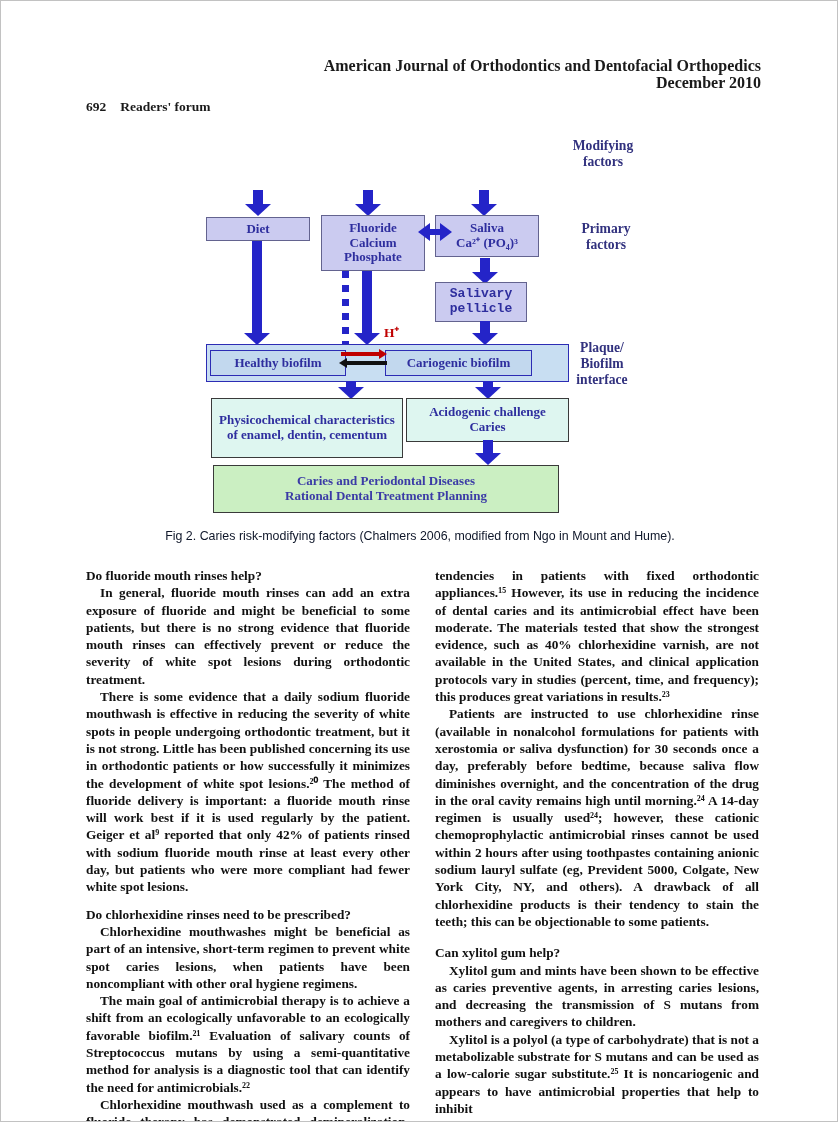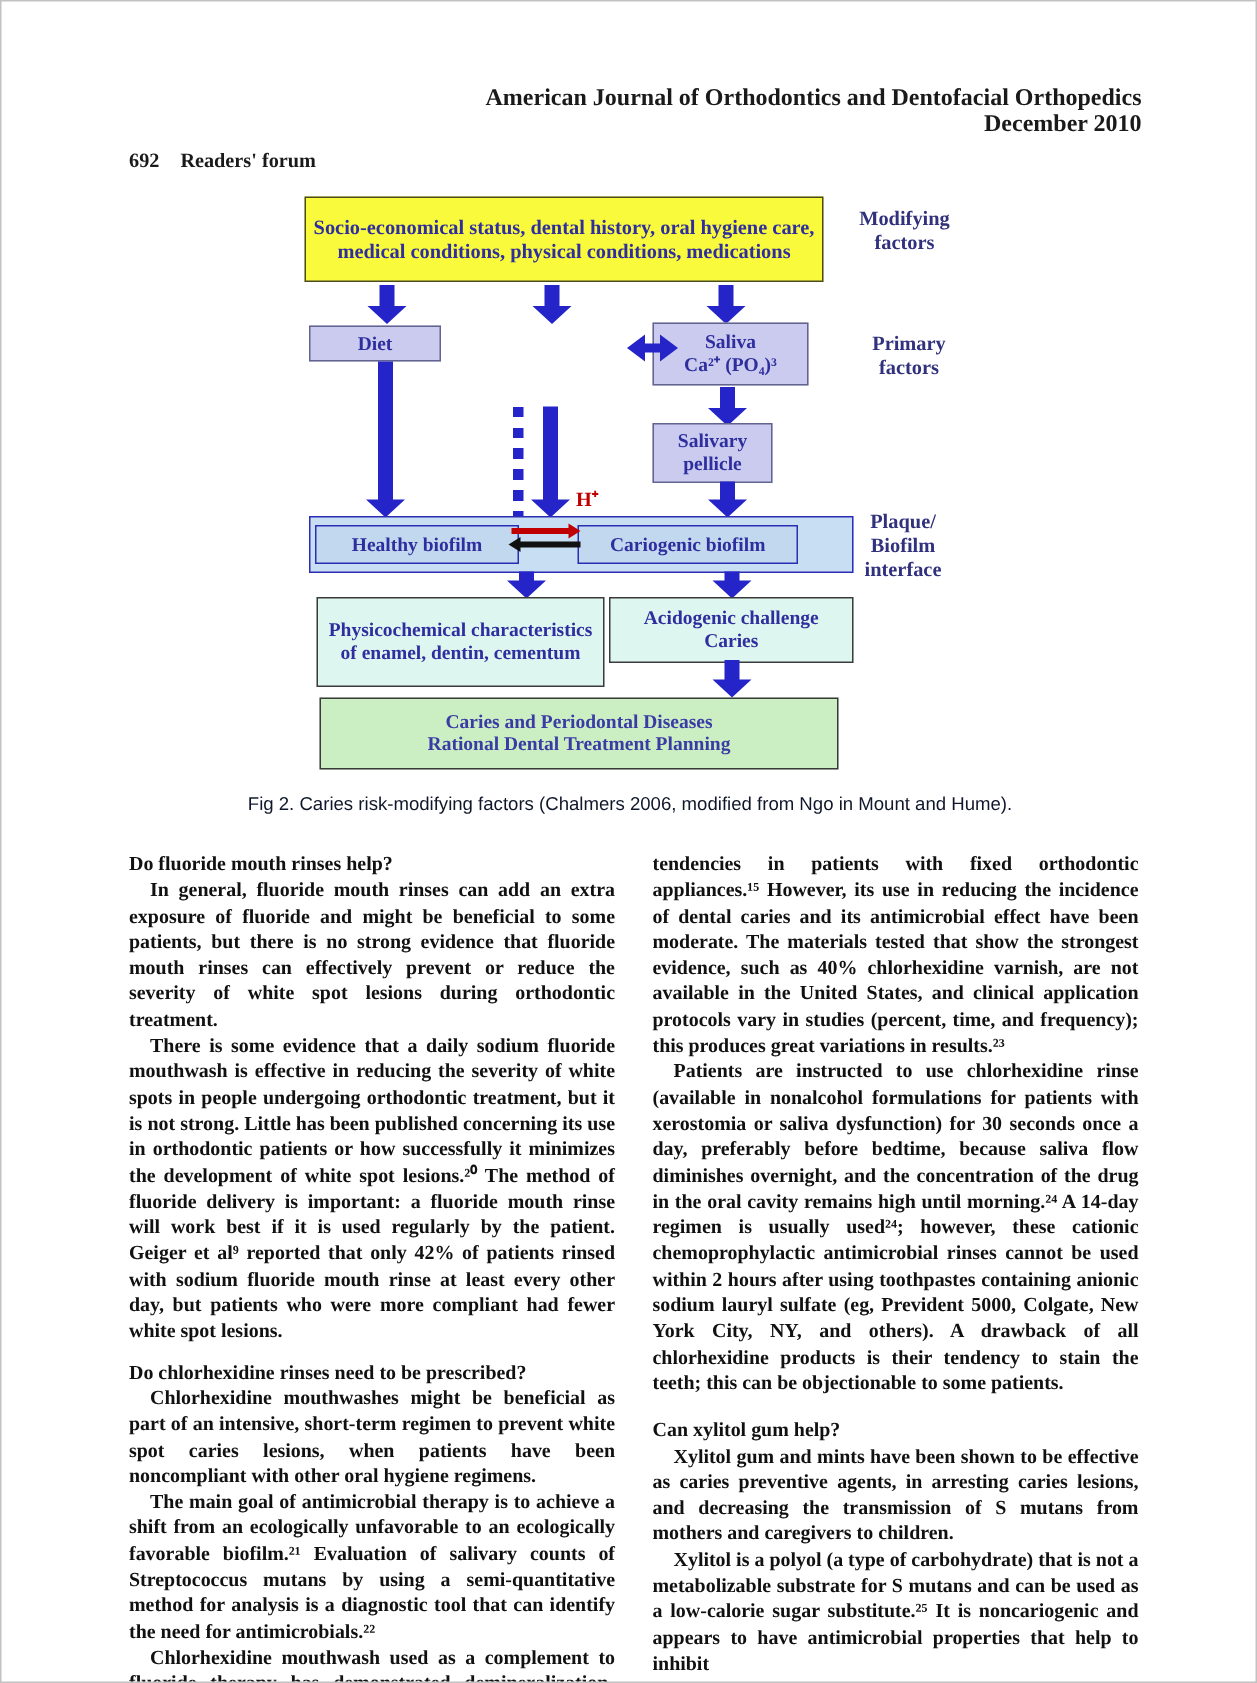--- a/index.html
+++ b/index.html
@@ -25,24 +25,24 @@
     line-height:17px;
   }
   
   .figure{position:absolute;left:0;top:0;width:838px;height:560px;}
   .fbox{
     position:absolute;display:flex;align-items:center;justify-content:center;
     text-align:center;font-weight:bold;color:#2e2e9e;
     font-size:13px;line-height:1.13;box-sizing:border-box;padding:1px 4px;
   }
   .box-modifying{left:202px;top:130px;width:346px;height:57px;background:#fafa3c;border:1.6px solid #4a4a22;font-size:13.6px;}
-  .box-diet{left:205px;top:216px;width:88px;height:24px;background:#cbcbf0;border:1.4px solid #63638f;}
+  .box-diet{left:205px;top:216px;width:104px;height:24px;background:#cbcbf0;border:1.4px solid #63638f;}
   .box-fluoride{left:320px;top:214px;width:104px;height:56px;background:#cbcbf0;border:1.4px solid #63638f;}
   .box-saliva{left:434px;top:214px;width:104px;height:42px;background:#cbcbf0;border:1.4px solid #63638f;flex-direction:column;}
-  .box-pellicle{left:434px;top:281px;width:80px;height:40px;background:#cbcbf0;border:1.4px solid #63638f;}
+  .box-pellicle{left:434px;top:281px;width:92px;height:40px;background:#cbcbf0;border:1.4px solid #63638f;font-family:Liberation Mono, monospace;}
   .box-biocontainer{left:205px;top:343px;width:363px;height:38px;background:#c8def2;border:1.6px solid #2c2cb4;}
   .box-healthy{left:209px;top:349px;width:136px;height:26px;background:#c2d8ee;border:1.6px solid #2c2cb4;}
   .box-cariogenic{left:384px;top:349px;width:147px;height:26px;background:#c2d8ee;border:1.6px solid #2c2cb4;}
   .box-physico{left:210px;top:397px;width:192px;height:60px;background:#def6f0;border:1.6px solid #3a3a3a;}
   .box-acidogenic{left:405px;top:397px;width:163px;height:44px;background:#def6f0;border:1.6px solid #3a3a3a;}
   .box-outcome{left:212px;top:464px;width:346px;height:48px;background:#cbefc2;border:1.6px solid #3a3a3a;flex-direction:column;color:#3b3ba6;}
   .flabel{
     position:absolute;text-align:center;font-weight:bold;color:#31317e;
     font-size:13.6px;line-height:1.18;
   }
@@ -99,27 +99,27 @@
   <div class="runhead-left">
     <span class="pageno">692</span><span>Readers' forum</span>
   </div>
   <div class="runhead-right">
     <div>American Journal of Orthodontics and Dentofacial Orthopedics</div>
     <div>December 2010</div>
   </div>
 
   <div class="figure">
 
-    <div class="fbox box-modifying">Socio-economical status, dental history, oral hygiene care, medical conditions, physical conditions, medications</div>
 
     <div class="varrow" style="left:244px;top:189px;height:26px"></div>
     <div class="varrow" style="left:354px;top:189px;height:26px"></div>
     <div class="varrow" style="left:470px;top:189px;height:26px"></div>
 
     <div class="fbox box-diet">Diet</div>
+    <div class="fbox box-fluoride">Fluoride Calcium Phosphate</div>
     <div class="fbox box-saliva">
       <span>Saliva</span>
       <span>Ca²⁺ (PO₄)³</span>
     </div>
     <div class="dblarrow">
         <span class="stem"></span>
       </div>
 
     <div class="varrow" style="left:243px;top:240px;height:104px"></div>
     <div class="varrow" style="left:353px;top:270px;height:74px"></div>

